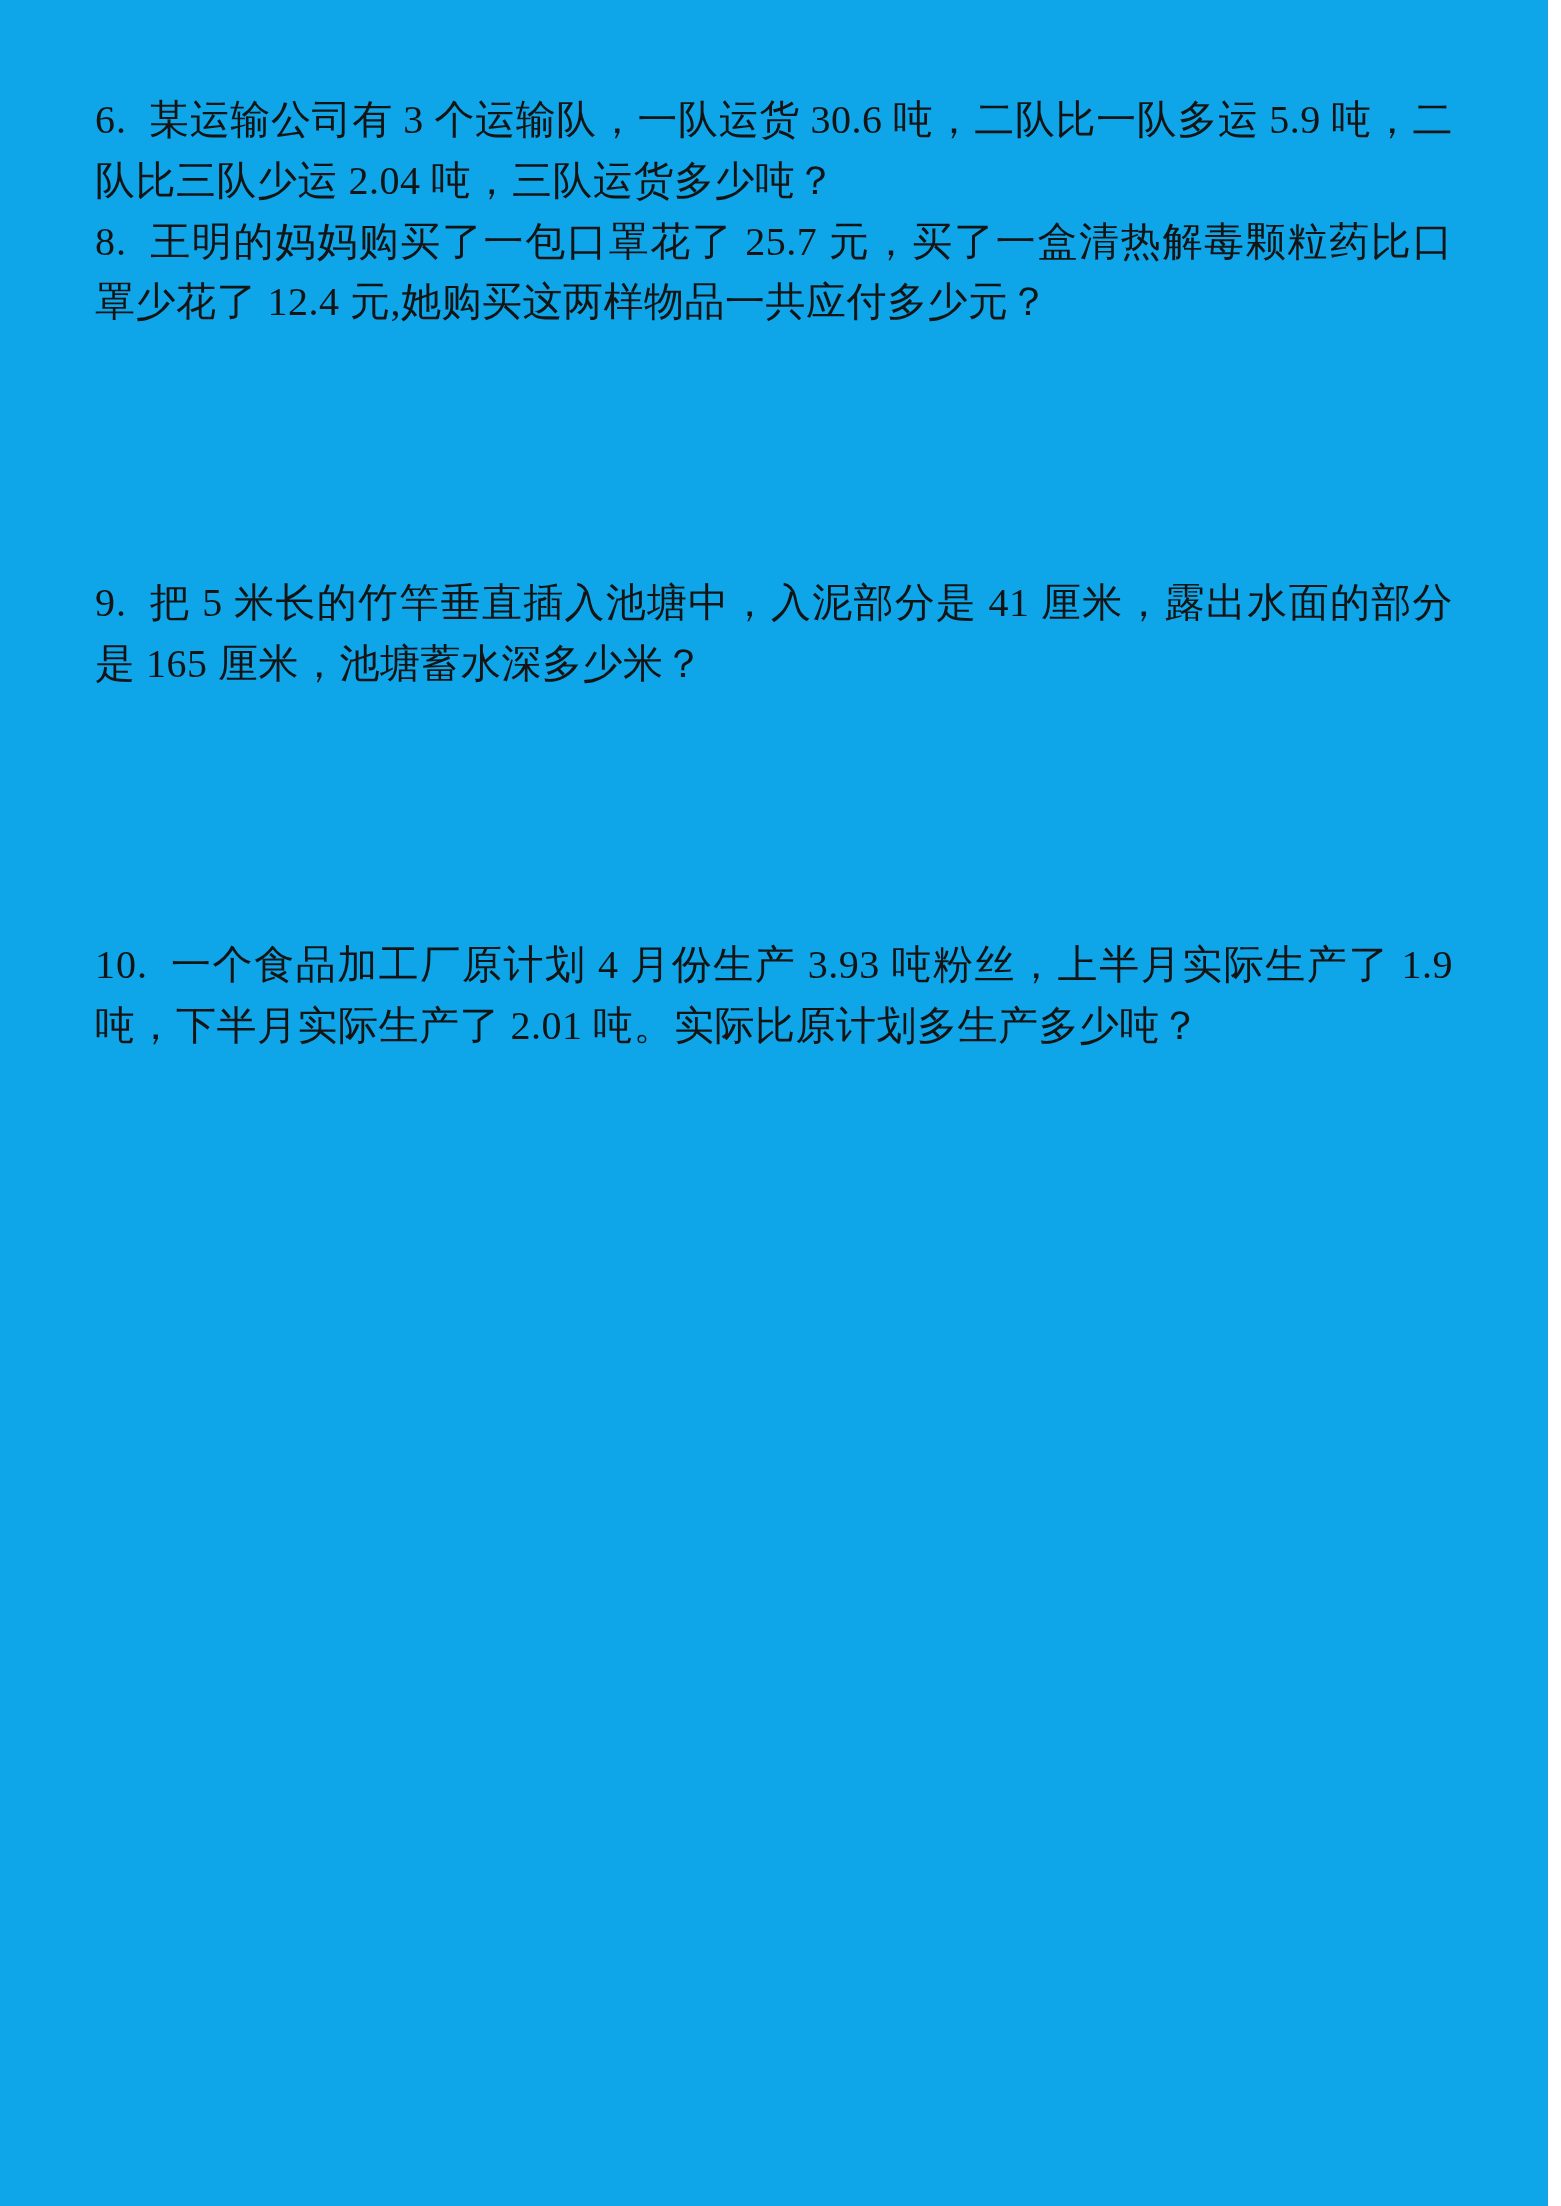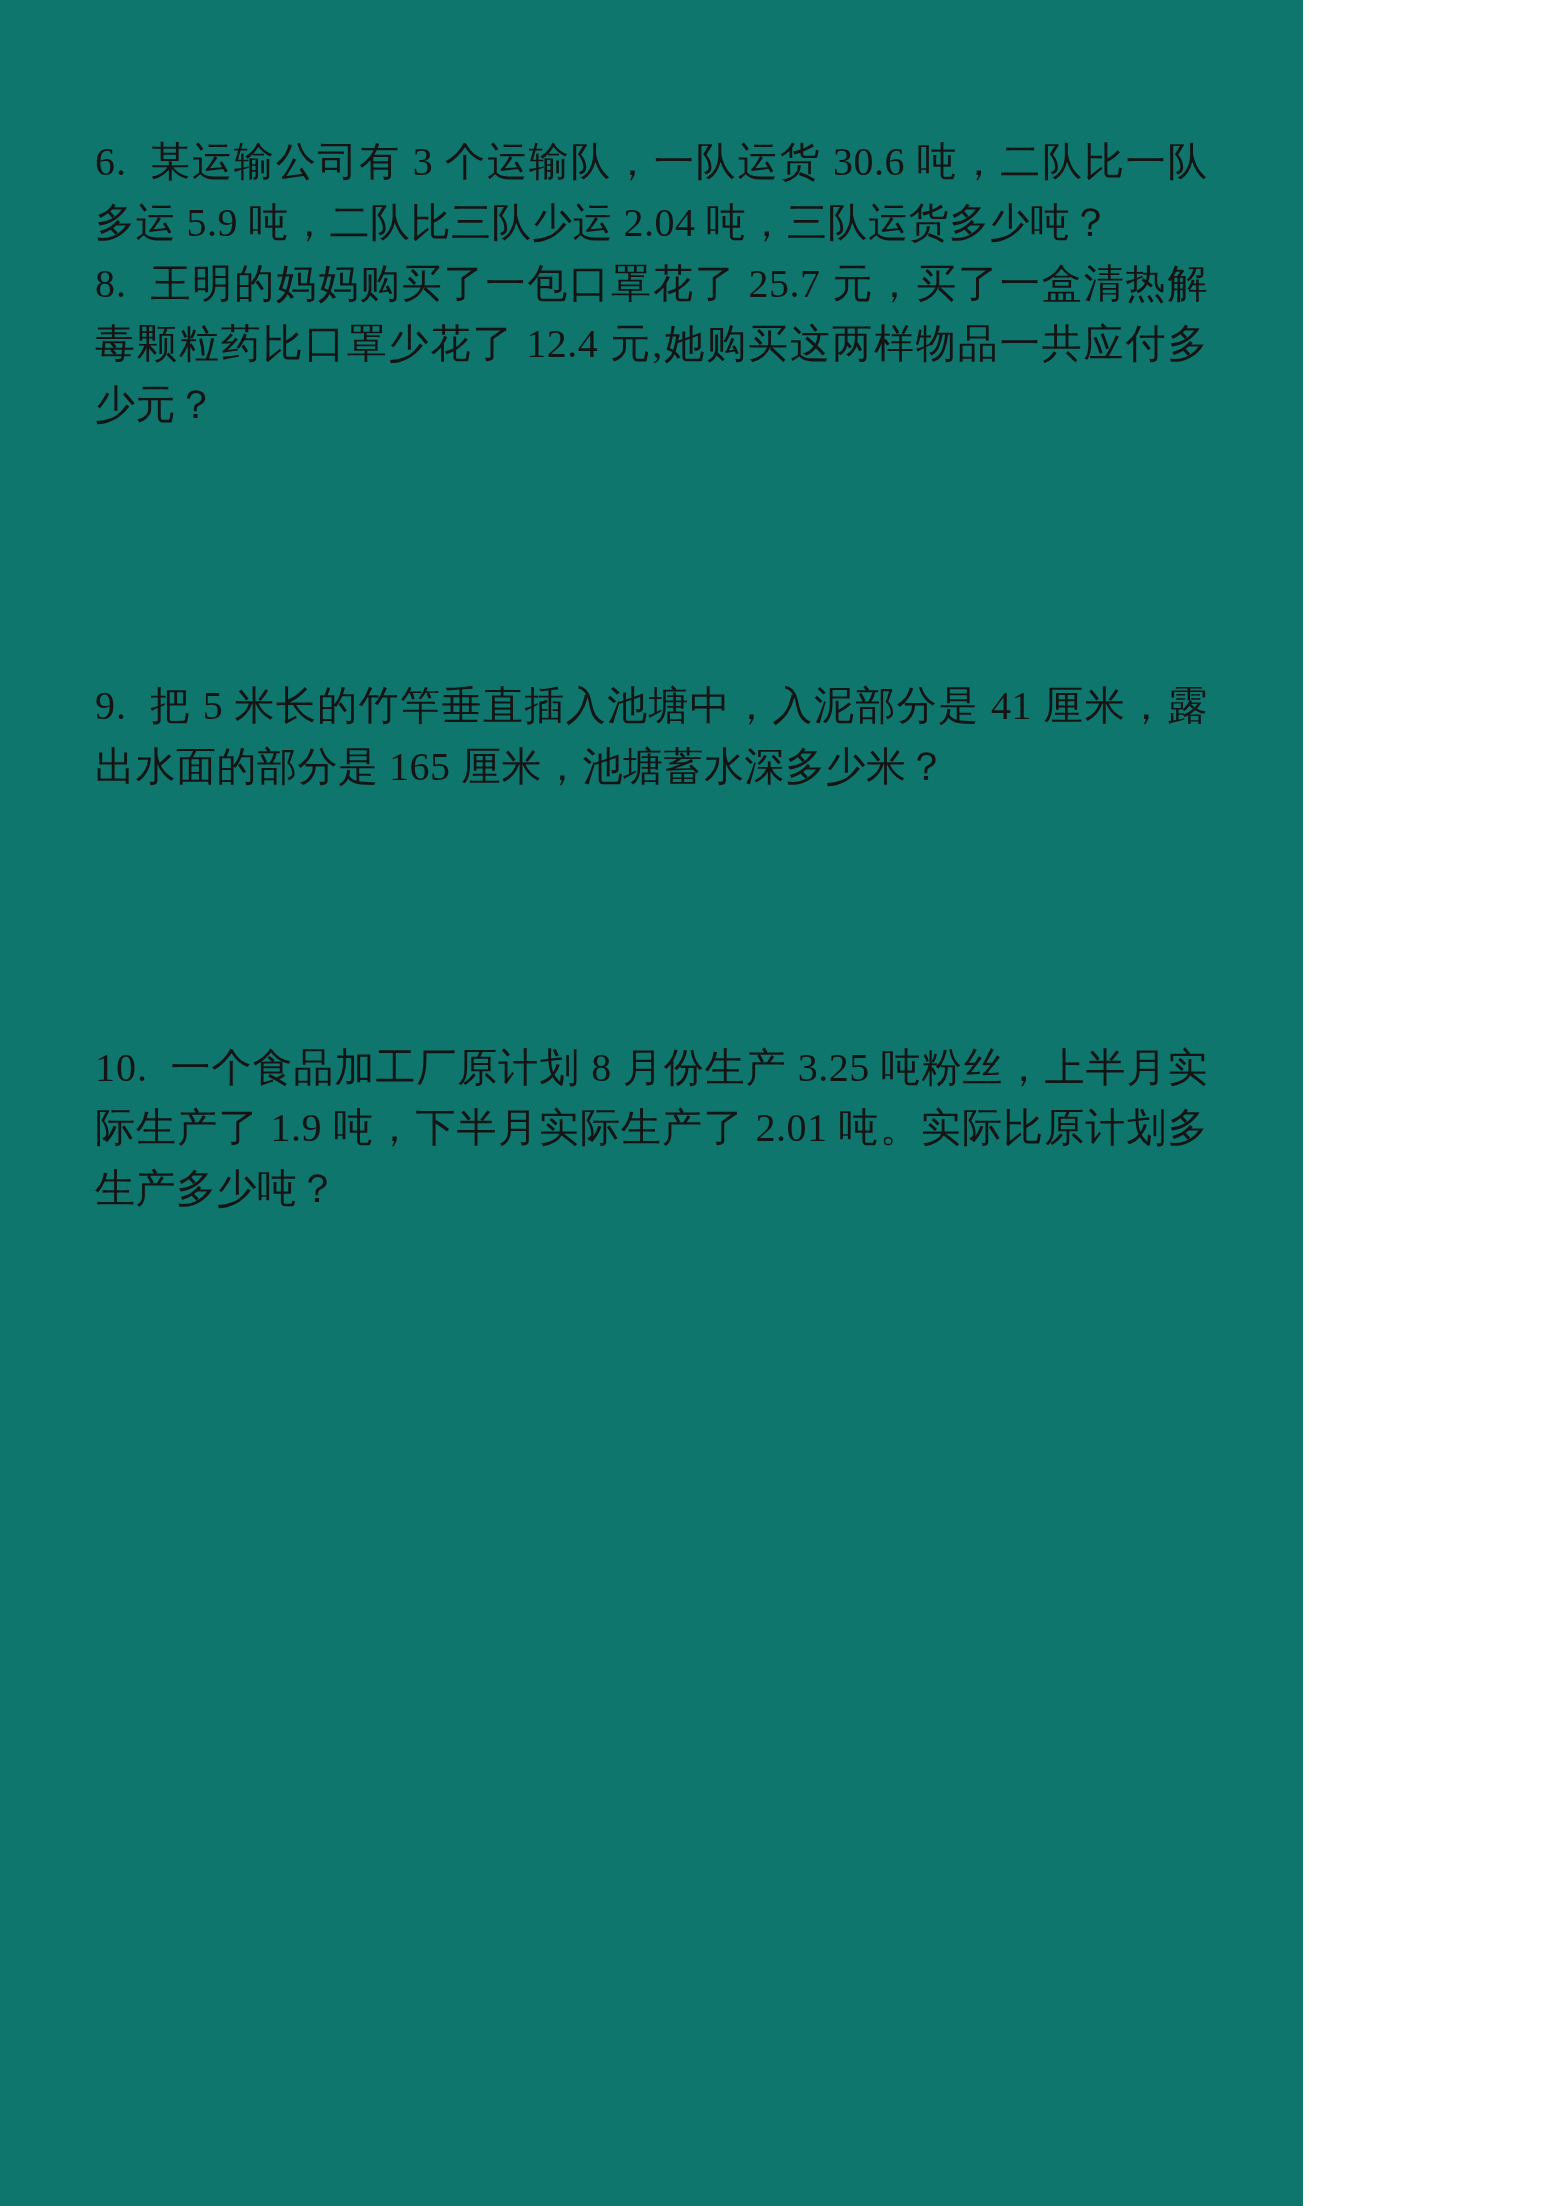--- a/index.html
+++ b/index.html
@@ -8,25 +8,25 @@
   }
   body {
     width: 1561px;
     height: 2206px;
     background: #ffffff;
     font-family: "Liberation Serif", serif;
     overflow: hidden;
   }
   .page {
     position: relative;
-    width: 1303px;
+    width: 1548px;
     height: 2206px;
-    background: #0f766e;
+    background: #0ea5e9;
     box-sizing: border-box;
-    padding: 112px 95px 0 95px;
+    padding: 70px 95px 0 95px;
   }
   .problem {
     color: #141414;
     font-size: 40px;
     line-height: 1.52;
     letter-spacing: 0.5px;
     text-align: justify;
     font-family: "Liberation Serif", serif;
   }
   .problem .num {
@@ -51,16 +51,16 @@
 
   <div class="problem p8">
     <span class="num">8.</span><span class="indent-pad"></span><span>王明的妈妈购买了一包口罩花了 25.7 元，买了一盒清热解毒颗粒药比口罩少花了 12.4 元,她购买这两样物品一共应付多少元？</span>
   </div>
 
   <div class="problem p9">
     <span class="num">9.</span><span class="indent-pad"></span><span>把 5 米长的竹竿垂直插入池塘中，入泥部分是 41 厘米，露出水面的部分是 165 厘米，池塘蓄水深多少米？</span>
   </div>
 
   <div class="problem p10">
-    <span class="num">10.</span><span class="indent-pad"></span><span>一个食品加工厂原计划 8 月份生产 3.25 吨粉丝，上半月实际生产了 1.9 吨，下半月实际生产了 2.01 吨。实际比原计划多生产多少吨？</span>
+    <span class="num">10.</span><span class="indent-pad"></span><span>一个食品加工厂原计划 4 月份生产 3.93 吨粉丝，上半月实际生产了 1.9 吨，下半月实际生产了 2.01 吨。实际比原计划多生产多少吨？</span>
   </div>
 
 </div>
 
 </body></html>

